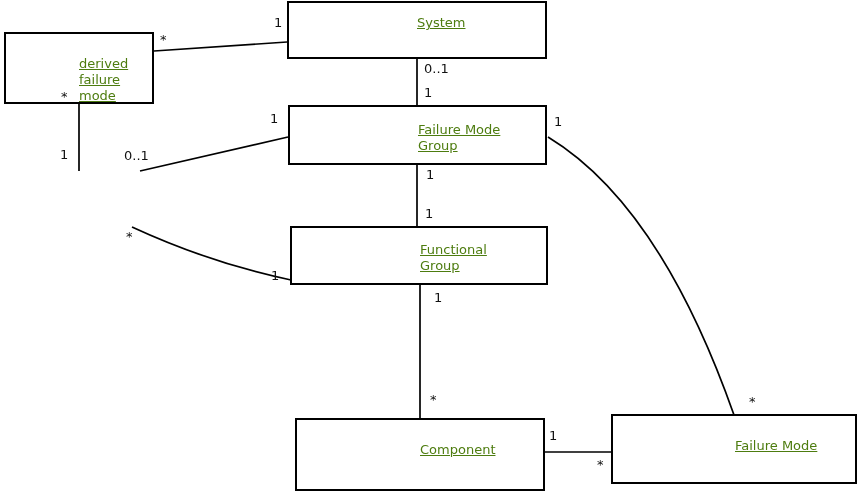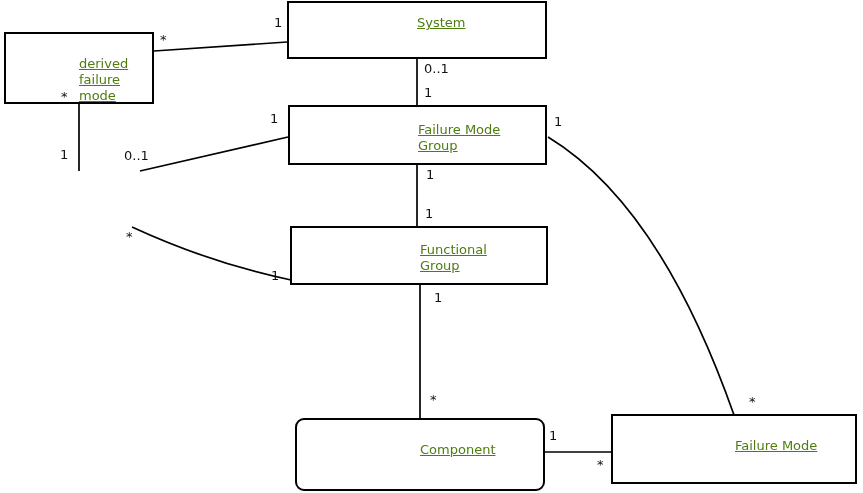--- a/index.html
+++ b/index.html
@@ -80,21 +80,21 @@
     <span class="box-label" style="left:128px; top:15px;">Failure Mode
 Group</span>
   </div>
 
 
   <div class="box" style="left:290px; top:226px; width:258px; height:59px;">
     <span class="box-label" style="left:128px; top:14px;">Functional
 Group</span>
   </div>
 
-  <div class="box" style="left:295px; top:418px; width:250px; height:73px;border-radius:9px;">
+  <div class="box" style="left:295px; top:418px; width:250px; height:73px;">
     <span class="box-label" style="left:123px; top:22px;">Component</span>
   </div>
 
   <div class="box" style="left:611px; top:414px; width:246px; height:70px;">
     <span class="box-label" style="left:122px; top:22px;">Failure Mode</span>
   </div>
 
   <span class="mult" style="left:160px; top:32px;">*</span>
   <span class="mult" style="left:274px; top:15px;">1</span>
 

